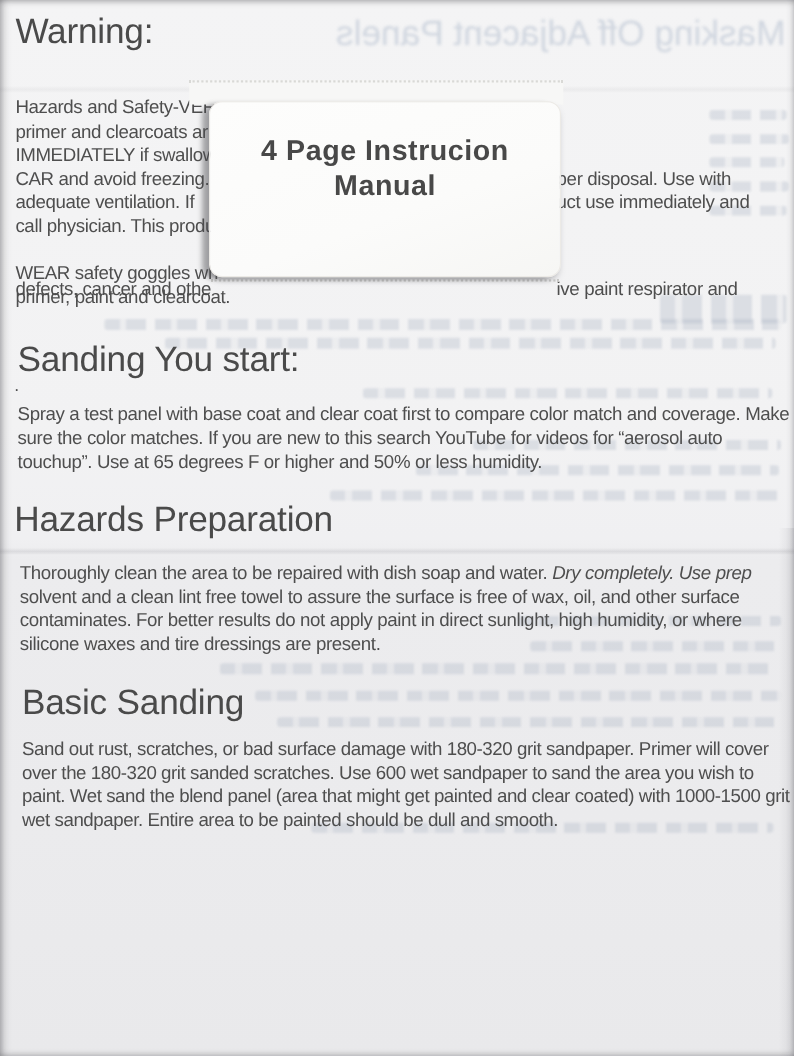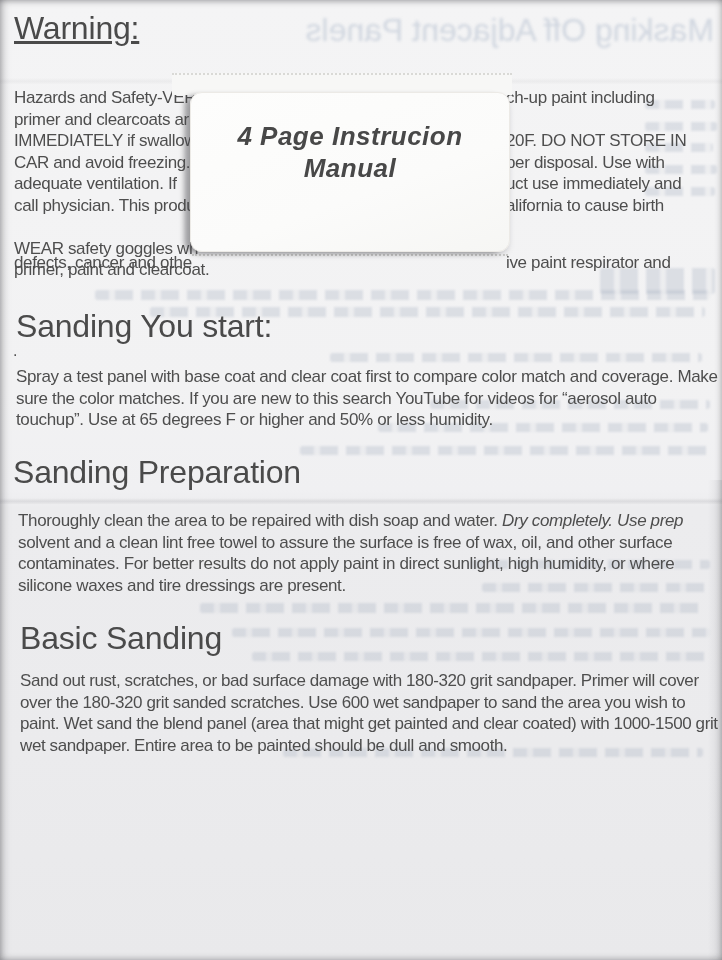--- a/index.html
+++ b/index.html
@@ -30,21 +30,21 @@
   #perf-strip{
     left:172px;top:73px;width:340px;height:20px;z-index:3;
     background:#f7f7f6;border-top:2px dotted #d9d9d6;
   }
   #sticker{
     left:190px;top:92px;width:318px;height:158px;z-index:5;
     background:linear-gradient(160deg,#fdfdfc 0%,#fbfbfa 60%,#f6f6f4 100%);
     border:1px solid #eceae6;border-radius:12px;
     box-shadow:-7px 2px 5px -1px rgba(70,70,75,.45),
                0 4px 6px -2px rgba(100,100,105,.35);
-    text-align:center;color:#484848;font-style:italic;
+    text-align:center;color:#484848;
   }
   .sticker-line{font-weight:700;font-size:26px;letter-spacing:.5px;white-space:nowrap;}
   #sticker-line1{margin-top:28px;}
   #sticker-line2{margin-top:1px;}
   #perf-bottom{
     left:192px;top:254px;width:316px;height:0;z-index:2;
     border-top:2px dotted #ccccca;
   }
   
   .seam{left:0;width:722px;height:6px;z-index:0;
@@ -90,45 +90,42 @@
   <div class="abs ghost-line" style="left:430px;top:400px;width:280px;height:9px;"></div>
   <div class="abs ghost-line" style="left:378px;top:423px;width:330px;height:9px;"></div>
   <div class="abs ghost-line" style="left:300px;top:446px;width:408px;height:9px;"></div>
   <div class="abs ghost-line" style="left:470px;top:560px;width:240px;height:9px;"></div>
   <div class="abs ghost-line" style="left:482px;top:583px;width:228px;height:9px;"></div>
   <div class="abs ghost-line" style="left:200px;top:603px;width:505px;height:10px;"></div>
   <div class="abs ghost-line" style="left:232px;top:628px;width:478px;height:9px;"></div>
   <div class="abs ghost-line" style="left:252px;top:652px;width:458px;height:9px;"></div>
   <div class="abs ghost-line" style="left:283px;top:748px;width:420px;height:9px;"></div>
 
-  <div class="abs heading" style="left:14px;top:8px;text-decoration:underline;">Warning:</div>
+  <div class="abs heading" style="left:14px;top:8px;">Warning:</div>
 
   <div class="abs body-text" id="warning-para">
     <div class="w-row" style="top:0px;">
         <span class="w-left">Hazards and Safety-VERY</span>
-        <span class="w-right">ch-up paint including</span>
       </div>
     <div class="w-row" style="top:21.5px;">
         <span class="w-left">primer and clearcoats ar</span>
       </div>
     <div class="w-row" style="top:43px;">
         <span class="w-left">IMMEDIATELY if swallow</span>
-        <span class="w-right">20F. DO NOT STORE IN</span>
       </div>
     <div class="w-row" style="top:64.5px;">
         <span class="w-left">CAR and avoid freezing.</span>
         <span class="w-right">per disposal. Use with</span>
       </div>
     <div class="w-row" style="top:86px;">
         <span class="w-left">adequate ventilation. If</span>
         <span class="w-right">uct use immediately and</span>
       </div>
     <div class="w-row" style="top:107.5px;">
         <span class="w-left">call physician. This produ</span>
-        <span class="w-right">alifornia to cause birth</span>
       </div>
     <div class="w-row" style="top:129px;margin-top:36px;">
         <span class="w-left">defects, cancer and othe</span>
         <span class="w-right">ive paint respirator and</span>
       </div>
     <div class="w-row" style="top:150.5px;">
         <span class="w-left">WEAR safety goggles wh</span>
       </div>
     <div class="w-row" style="top:172px;text-align:right;">
         <span class="w-left">primer, paint and clearcoat.</span>
@@ -140,21 +137,21 @@
   <div class="abs" id="perf-bottom"></div>
   <div class="abs" id="sticker">
     <div class="sticker-line" id="sticker-line1">4 Page Instrucion</div>
     <div class="sticker-line" id="sticker-line2">Manual</div>
   </div>
 
   <div class="abs heading" style="left:16px;top:306px;">Sanding You start:</div>
   <div class="abs stray" style="left:13px;top:342px;">.</div>
   <div class="abs body-text" style="left:16px;top:366px;width:704px;">Spray a test panel with base coat and clear coat first to compare color match and coverage. Make sure the color matches.  If you are new to this search YouTube for videos for “aerosol auto touchup”.  Use at 65 degrees F or higher and 50% or less humidity.</div>
 
-  <div class="abs heading" style="left:13px;top:452px;">Sanding Preparation</div>
+  <div class="abs heading" style="left:13px;top:452px;">Hazards Preparation</div>
   <div class="abs body-text" style="left:18px;top:510px;width:700px;">
     <span>Thoroughly clean the area to be repaired with dish soap and water.  </span><span class="it">Dry completely. Use prep</span><span> solvent and a clean lint free towel to assure the surface is free of wax, oil, and other surface contaminates. For better results do not apply paint in direct sunlight, high humidity, or where silicone waxes and tire dressings are present.</span>
   </div>
 
   <div class="abs heading" style="left:20px;top:618px;">Basic Sanding</div>
   <div class="abs body-text tight" style="left:20px;top:670px;width:700px;">Sand out rust, scratches, or bad surface damage with 180-320 grit sandpaper. Primer will cover over the 180-320 grit sanded scratches. Use 600 wet sandpaper to sand the area you wish to paint. Wet sand the blend panel (area that might get painted and clear coated) with 1000-1500 grit wet sandpaper. Entire area to be painted should be dull and smooth.</div>
 
 </div>
 
 </body></html>

